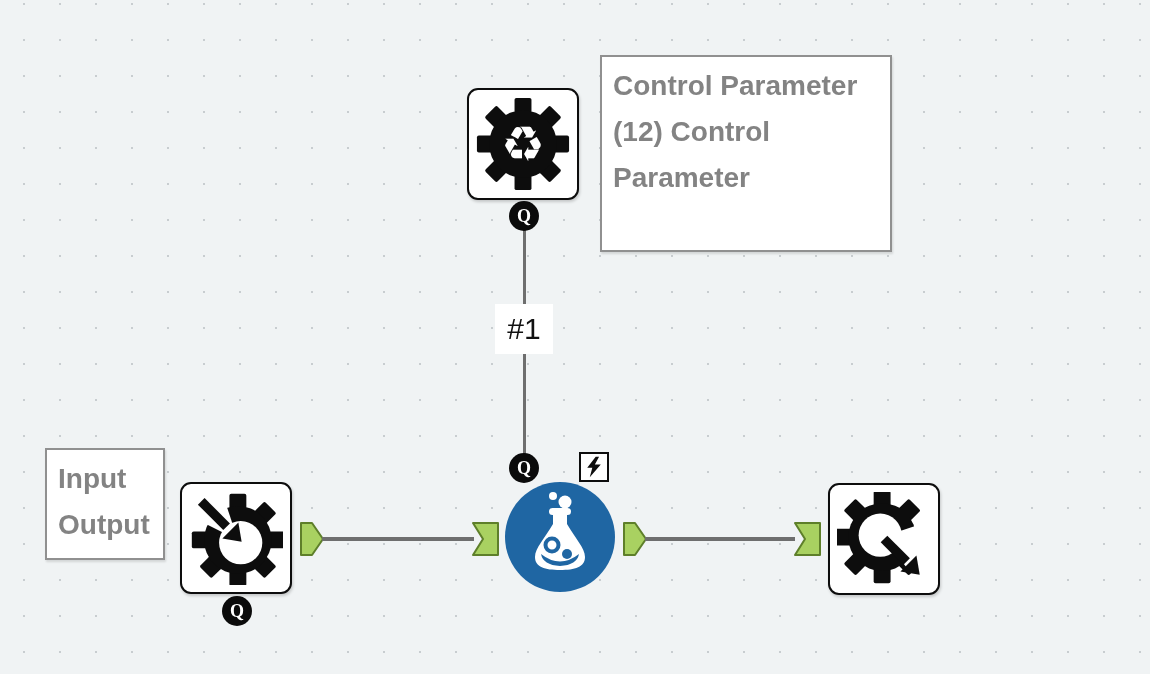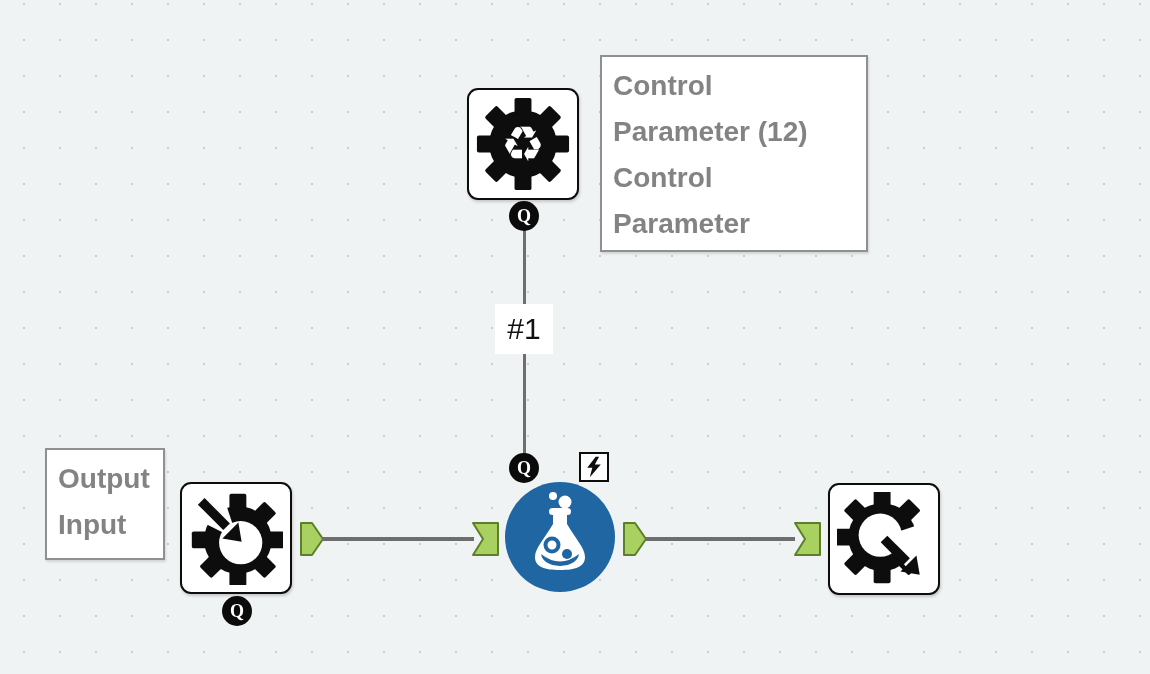--- a/index.html
+++ b/index.html
@@ -102,23 +102,23 @@
         <rect x="41" y="1" width="18" height="16" rx="2" transform="rotate(270 50 50)"></rect>
         <rect x="41" y="1" width="18" height="16" rx="2" transform="rotate(315 50 50)"></rect>
         <circle cx="50" cy="50" r="36"></circle>
       </g>
       <text x="50" y="68" text-anchor="middle" font-size="52" fill="#FFFFFF" font-family="DejaVu Sans, sans-serif">♻</text>
     </svg>
   </div>
   <div class="abs q-badge" style="left:509px;top:201px">
     <span>Q</span>
   </div>
-  <div class="abs label-box" style="left:600px;top:55px;width:268px;height:197px">Control Parameter (12) Control Parameter</div>
+  <div class="abs label-box" style="left:600px;top:55px;width:292px;height:197px">Control Parameter (12) Control Parameter</div>
 
-  <div class="abs label-box" style="left:45px;top:448px;width:120px;height:112px">Output Input</div>
+  <div class="abs label-box" style="left:45px;top:448px;width:120px;height:112px">Input Output</div>
   <div class="abs node" style="left:180px;top:482px">
     <svg width="94" height="94" viewBox="0 0 100 100">
       <g fill="#0D0D0D" transform="translate(2,2)">
         <rect x="41" y="1" width="18" height="16" rx="2"></rect>
         <rect x="41" y="1" width="18" height="16" rx="2" transform="rotate(45 50 50)"></rect>
         <rect x="41" y="1" width="18" height="16" rx="2" transform="rotate(90 50 50)"></rect>
         <rect x="41" y="1" width="18" height="16" rx="2" transform="rotate(135 50 50)"></rect>
         <rect x="41" y="1" width="18" height="16" rx="2" transform="rotate(180 50 50)"></rect>
         <rect x="41" y="1" width="18" height="16" rx="2" transform="rotate(225 50 50)"></rect>
         <rect x="41" y="1" width="18" height="16" rx="2" transform="rotate(270 50 50)"></rect>

